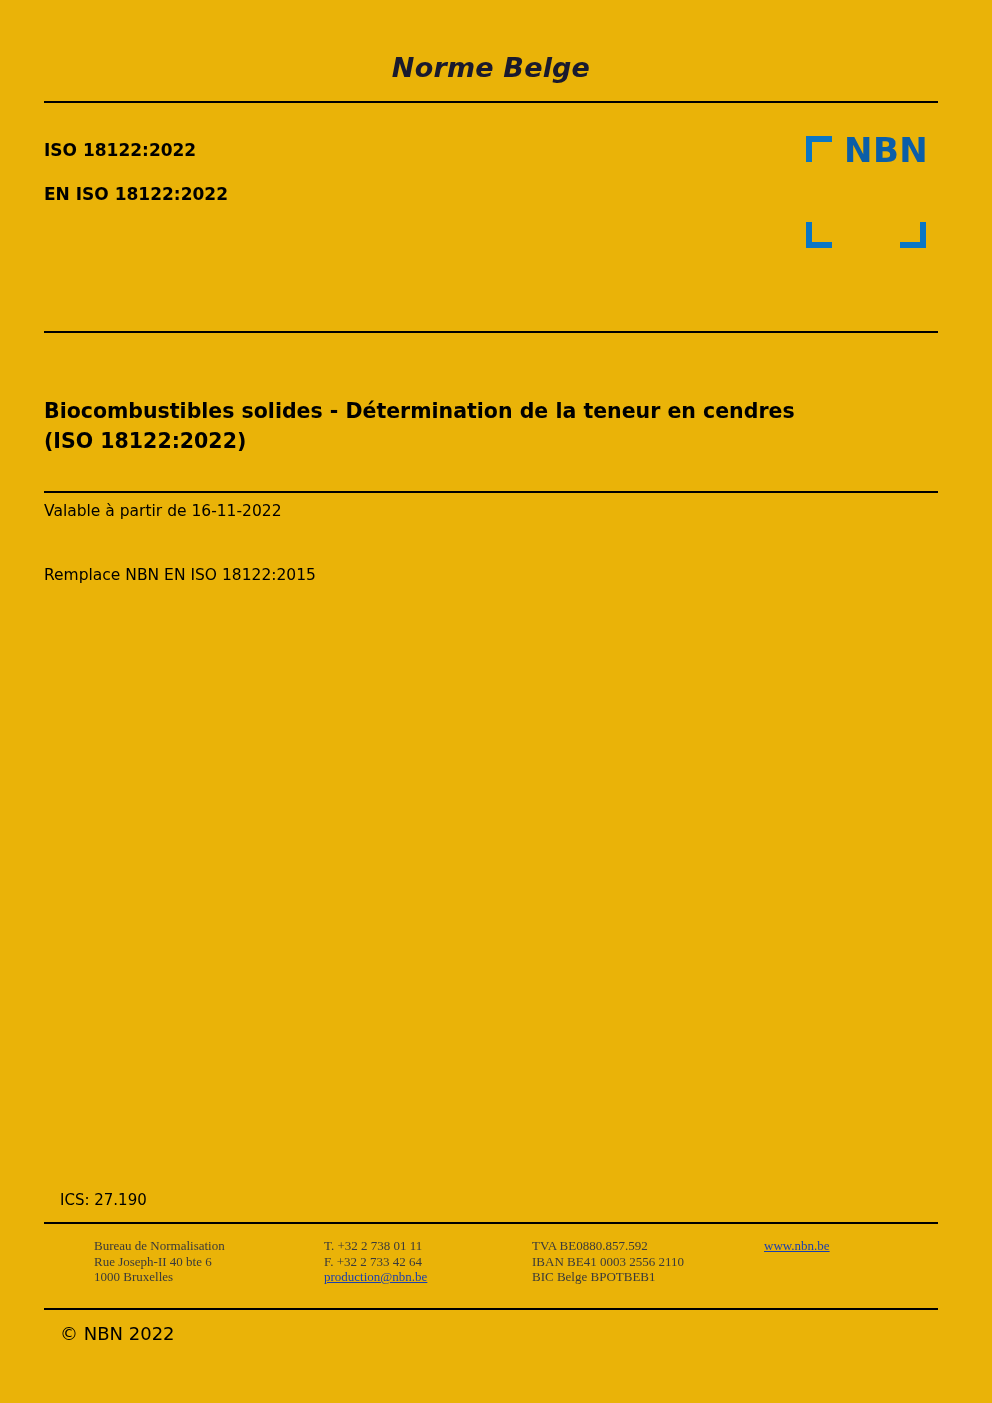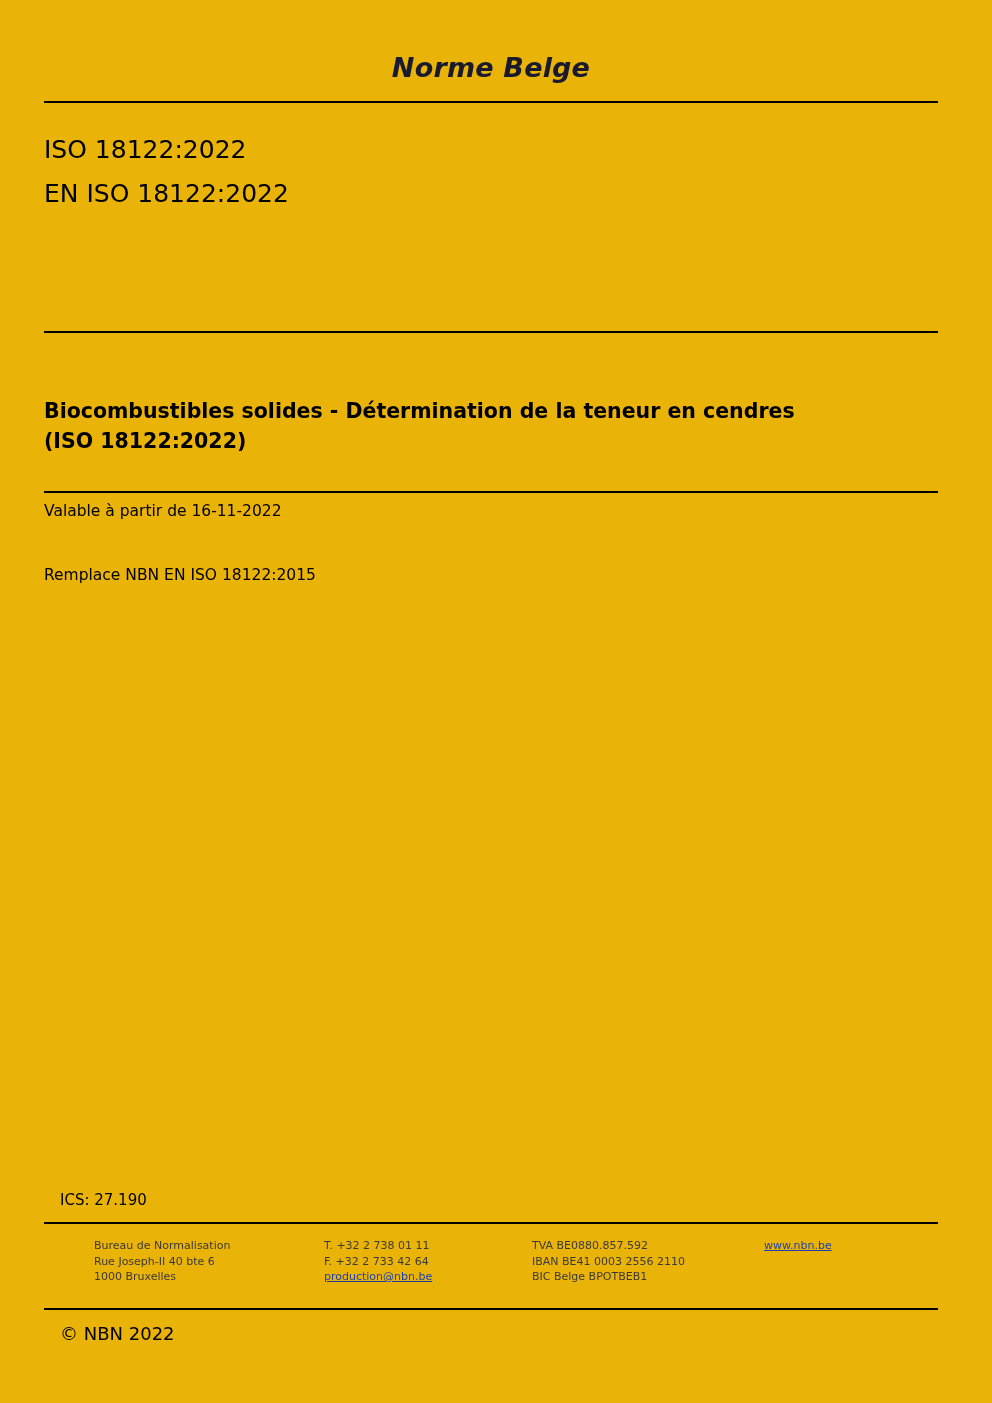--- a/index.html
+++ b/index.html
@@ -57,22 +57,22 @@
   .rule-footer { top: 1308px; }
 
   
   .refs {
     position: absolute;
     left: 0;
     top: 128px;
     width: 560px;
   }
   .refs .ref-line {
-    font-size: 25px;
-    font-weight: normal;
+    font-size: 17px;
+    font-weight: bold;
     color: #000000;
     line-height: 44px;
     white-space: nowrap;
   }
 
   
   .logo {
     position: absolute;
     left: 714px;
     top: 128px;
@@ -146,23 +146,24 @@
     text-align: center;
   }
 
   
   .footer-block {
     position: absolute;
     left: 0;
     top: 1238px;
     width: 894px;
     height: 60px;
-    font-size: 11px;
+    font-size: 13px;
     line-height: 15.5px;
     color: #3a3a3a;
+    font-family: Liberation Serif, serif;
   }
   .footer-col {
     position: absolute;
     top: 0;
   }
   .col-address { left: 50px; }
   .col-phone   { left: 280px; }
   .col-fiscal  { left: 488px; }
   .col-web     { left: 720px; }
   .footer-link {
@@ -189,20 +190,26 @@
       <div class="title">Norme Belge</div>
     </div>
 
     <div class="rule rule-top"></div>
 
     <div class="refs">
       <div class="ref-line">ISO 18122:2022</div>
       <div class="ref-line">EN ISO 18122:2022</div>
     </div>
 
+    <div class="logo">
+      <span class="corner c-tl"></span>
+      <span class="corner c-bl"></span>
+      <span class="corner c-br"></span>
+      <span class="wordmark">NBN</span>
+    </div>
 
     <div class="rule rule-mid"></div>
 
     <div class="doc-title">Biocombustibles solides - Détermination de la teneur en cendres (ISO 18122:2022)</div>
 
     <div class="rule rule-title-bottom"></div>
 
     <div class="meta-valid">Valable à partir de 16-11-2022</div>
     <div class="meta-replaces">Remplace NBN EN ISO 18122:2015</div>
 

